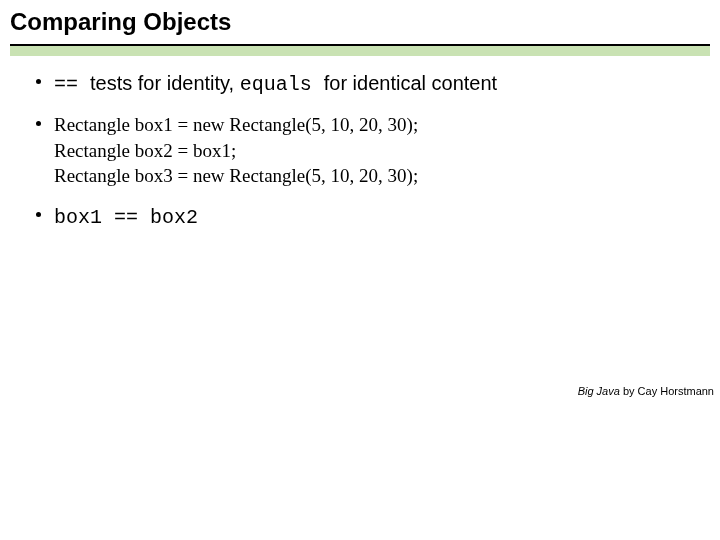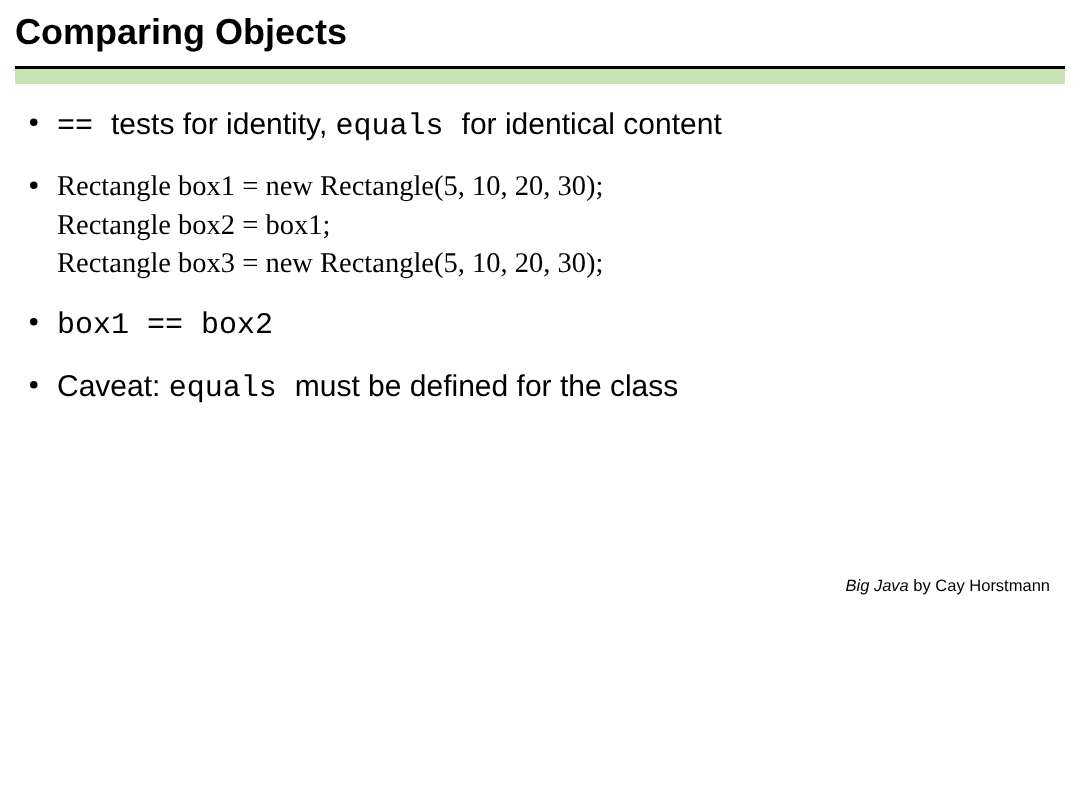--- a/index.html
+++ b/index.html
@@ -2,27 +2,27 @@
 <html><head>
 <meta charset="utf-8">
 <style>
   * { margin: 0; padding: 0; box-sizing: border-box; }
   html, body { width: 720px; height: 540px; background: #fff; font-family: Arial, Helvetica, sans-serif; color: #000; }
   .slide { width: 720px; height: 404px; position: relative; padding: 8px 0 0 0; }
   .title-block { padding: 0 10px 6px 10px; }
   .title { font-weight: 700; font-size: 24px; }
   .rule-dark { height: 2px; background: #000; margin: 2px 10px 0 10px; }
   .rule-band { height: 10px; background: #c9e2b3; margin: 0 10px 0 10px; }
-  .content { padding: 14px 20px 0 16px; }
+  .content { padding: 14px 20px 0 32px; }
   ul { list-style: none; }
   li.bullet { position: relative; padding-left: 22px; font-size: 20px; line-height: 1.35; margin-bottom: 14px; }
   li.bullet .dot { position: absolute; left: 4px; top: 9px; width: 5px; height: 5px; border-radius: 50%; background: #000; }
   .code { font-family: "Courier New", Courier, monospace; }
   .codeblock { font-family: Liberation Serif, serif; white-space: pre; display: block; font-size: 19px; line-height: 1.35; }
-  .footer { position: absolute; right: 20px; bottom: 6px; text-align: center; font-size: 11px; line-height: 1.3; }
+  .footer { position: absolute; right: 6px; bottom: 6px; text-align: center; font-size: 11px; line-height: 1.3; }
   .footer .book { font-style: italic; }
 </style>
 </head>
 <body>
 
 <div class="slide">
 
   <div class="title-block">
     <div class="title">Comparing Objects</div>
   </div>
@@ -43,24 +43,20 @@
 Rectangle box2 = box1;
 Rectangle box3 = new Rectangle(5, 10, 20, 30);</span>
       </li>
 
 
       <li class="bullet">
         <span class="dot"></span>
         <span class="code">box1 == box2</span>
       </li>
 
-      <li class="bullet">
-        <span class="dot"></span>
-        <span>Caveat: </span><span class="code">equals </span><span>must be defined for the class</span>
-      </li>
 
     </ul>
   </div>
 
   <div class="footer">
     <div>
       <span class="book">Big Java</span><span> by Cay Horstmann</span>
     </div>
   </div>
 

